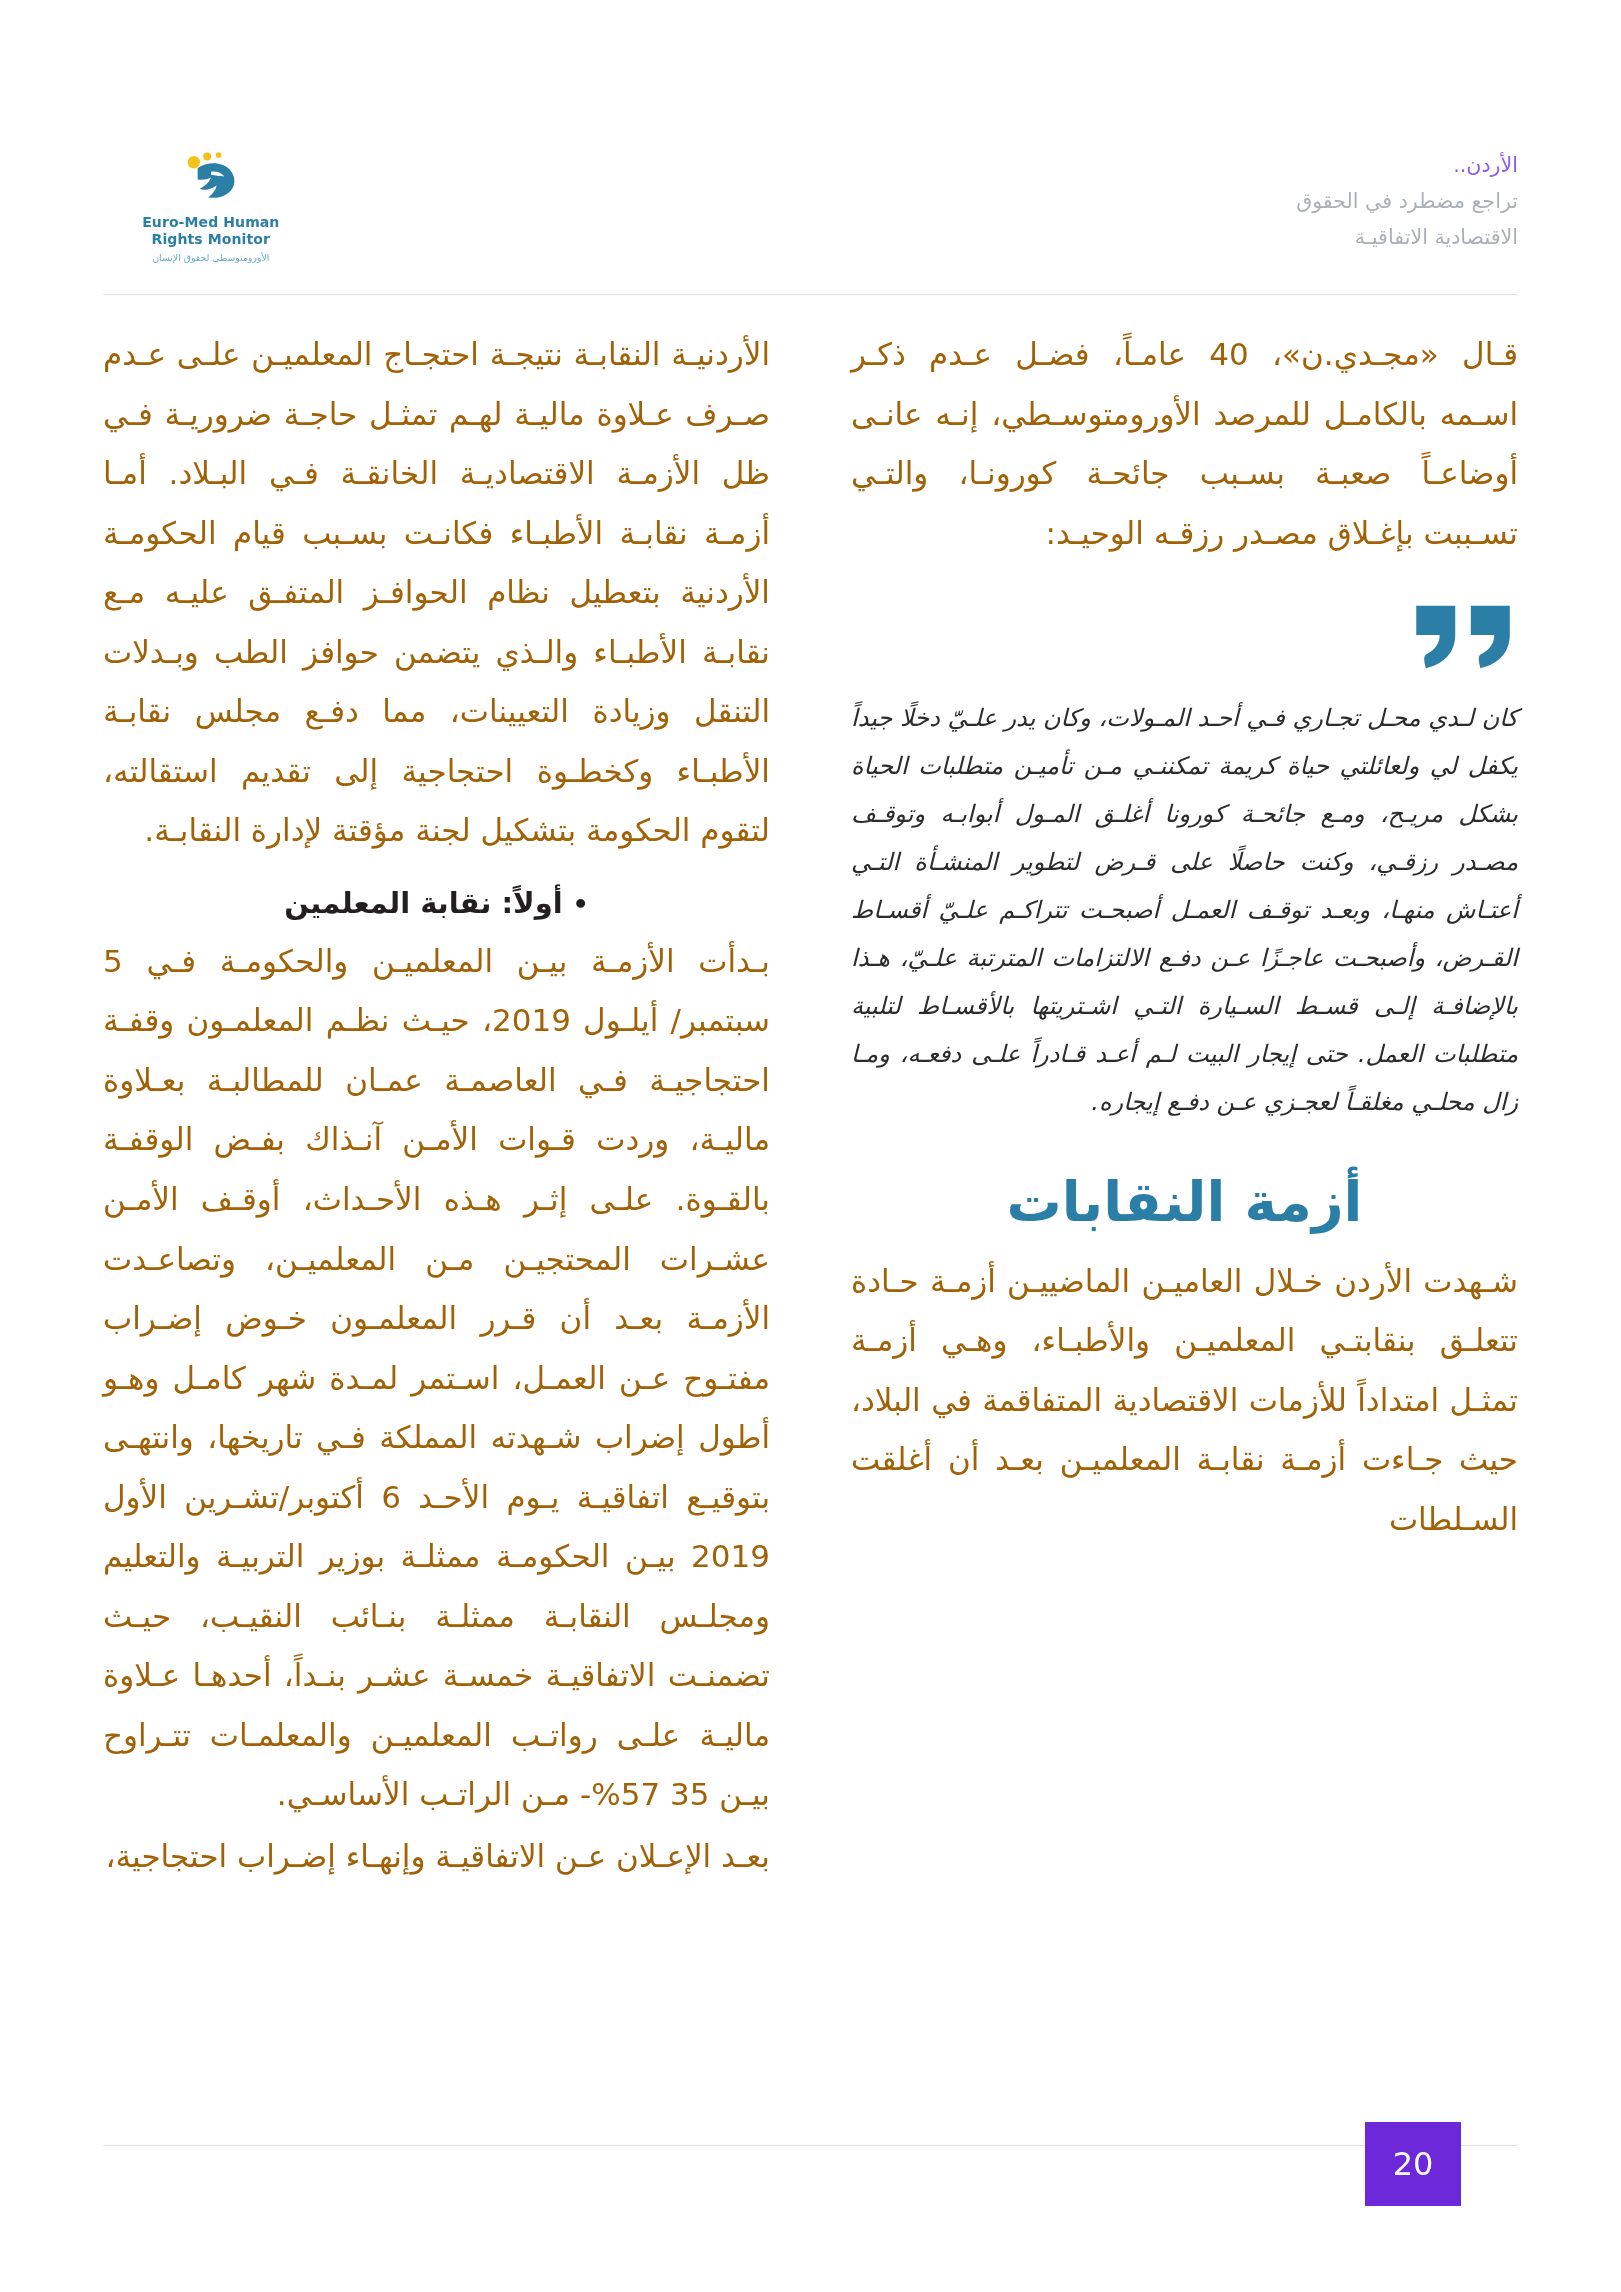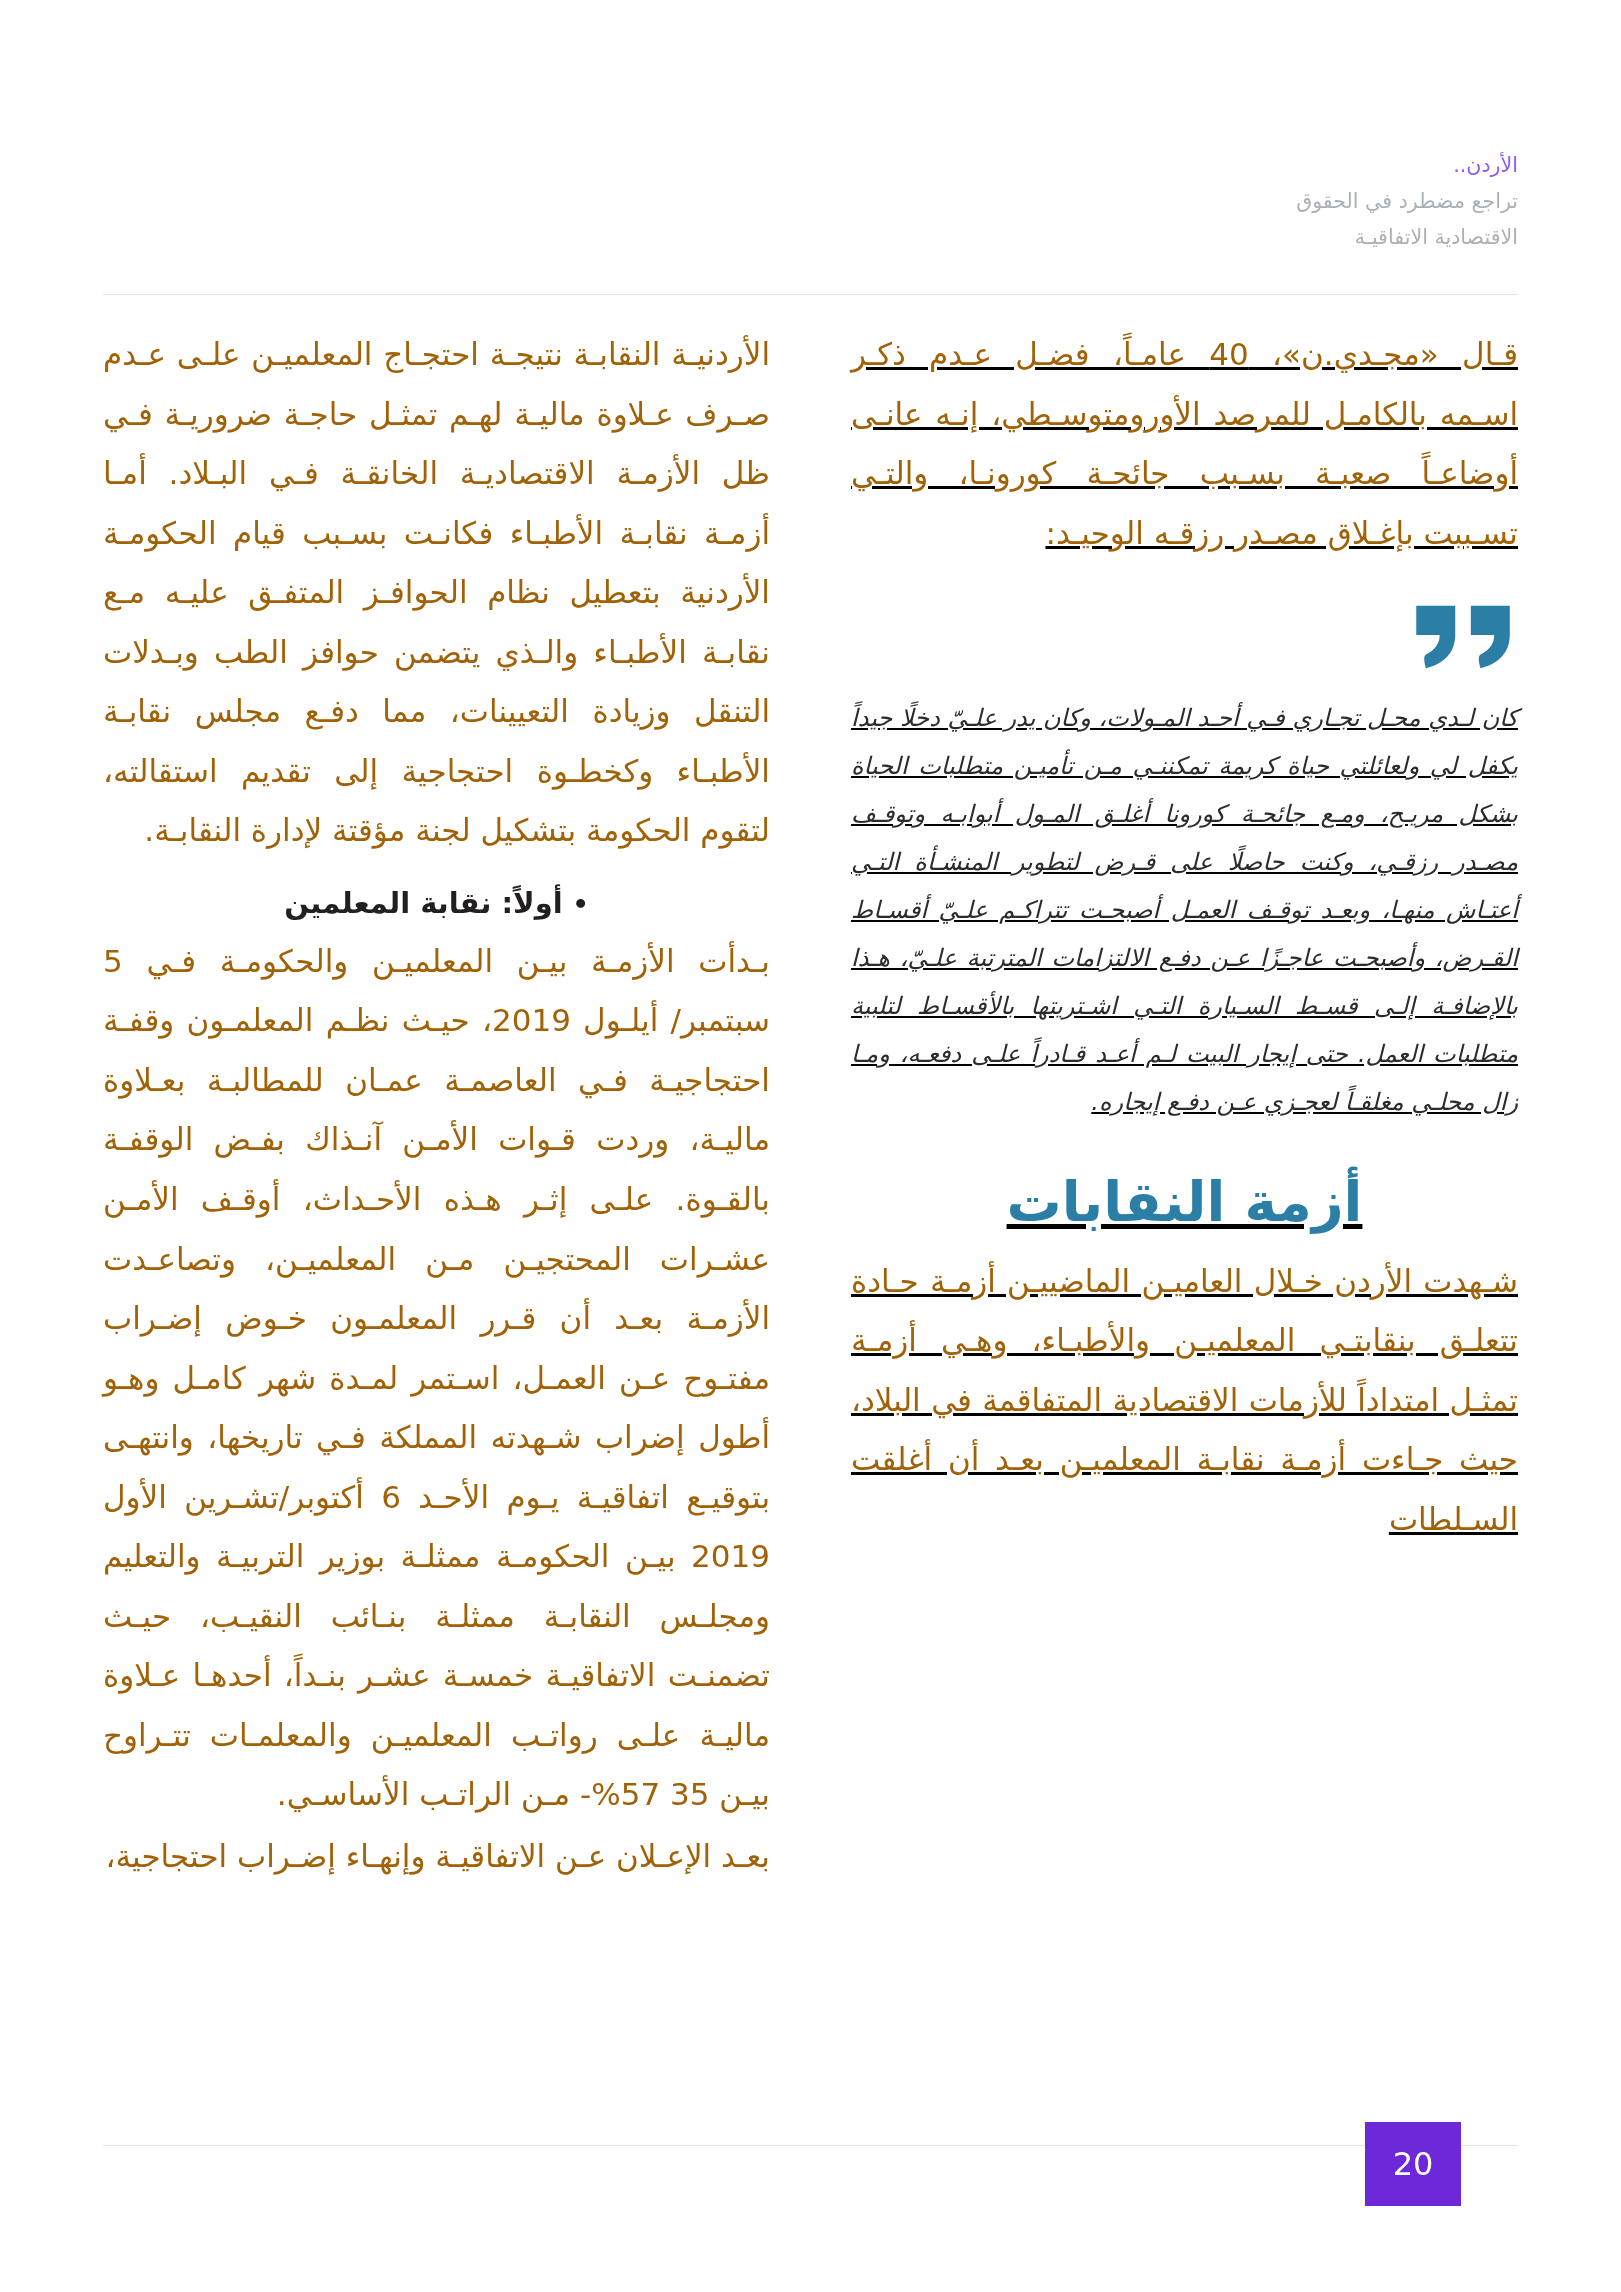--- a/index.html
+++ b/index.html
@@ -78,21 +78,21 @@
   }
 
   
   .col {
     position: absolute;
     top: 325px;
     width: 667px;
     direction: rtl;
     text-align: justify;
   }
-  .col-right { right: 103px; text-decoration: underline; }
+  .col-right { right: 103px; }
   .col-left  { left: 103px; }
 
   p {
     margin: 0 0 2px 0;
     font-size: 31px;
     line-height: 1.92;
     color: #a16207;
     text-align: justify;
     text-align-last: right;
   }
@@ -169,20 +169,34 @@
 
 <div class="page">
 
   <div class="header">
     <div class="header-title">
       <div class="line1">الأردن..</div>
       <div>تراجع مضطرد في الحقوق</div>
       <div>الاقتصادية الاتفاقيـة</div>
     </div>
 
+    <div class="logo">
+      <svg class="logo-mark" viewBox="0 0 200 64">
+        <circle cx="82" cy="16" r="6.5" fill="#f3c21a"></circle>
+        <circle cx="96" cy="10" r="4.2" fill="#f3c21a"></circle>
+        <circle cx="108" cy="8.5" r="3" fill="#f3c21a"></circle>
+        <path d="M86 22c10-7 26-7 34 2 7 8 6 19-3 25-6 4-13 5-20 4 5-4 8-8 9-13-5 4-12 6-18 4 6-3 10-7 12-12-4 2-9 3-14 2z" fill="#2b7fa6"></path>
+        <path d="M100 26c6-1 11 1 14 5-5-1-10-1-14-2z" fill="#ffffff"></path>
+      </svg>
+      <div class="logo-text-en">
+        <div>Euro-Med Human</div>
+        <div>Rights Monitor</div>
+      </div>
+      <div class="logo-text-ar">الأورومتوسطي لحقوق الإنسان</div>
+    </div>
   </div>
 
   <div class="header-rule"></div>
 
   <div class="col col-right">
     <p>قـال «مجـدي.ن»، 40 عامـاً، فضـل عـدم ذكـر اسـمه بالكامـل للمرصد الأورومتوسـطي، إنـه عانـى أوضاعـاً صعبـة بسـبب جائحـة كورونـا، والتـي تسـببت بإغـلاق مصـدر رزقـه الوحيـد:</p>
 
     <div class="quote-mark">
       <svg width="108" height="76" viewBox="0 0 110 78">
         <path d="M6 6h40c0 0 0 30 0 30 0 18-12 30-30 34 0 0-4-12 0-14 10-5 14-12 14-20H6z" fill="#2b7fa6"></path>

